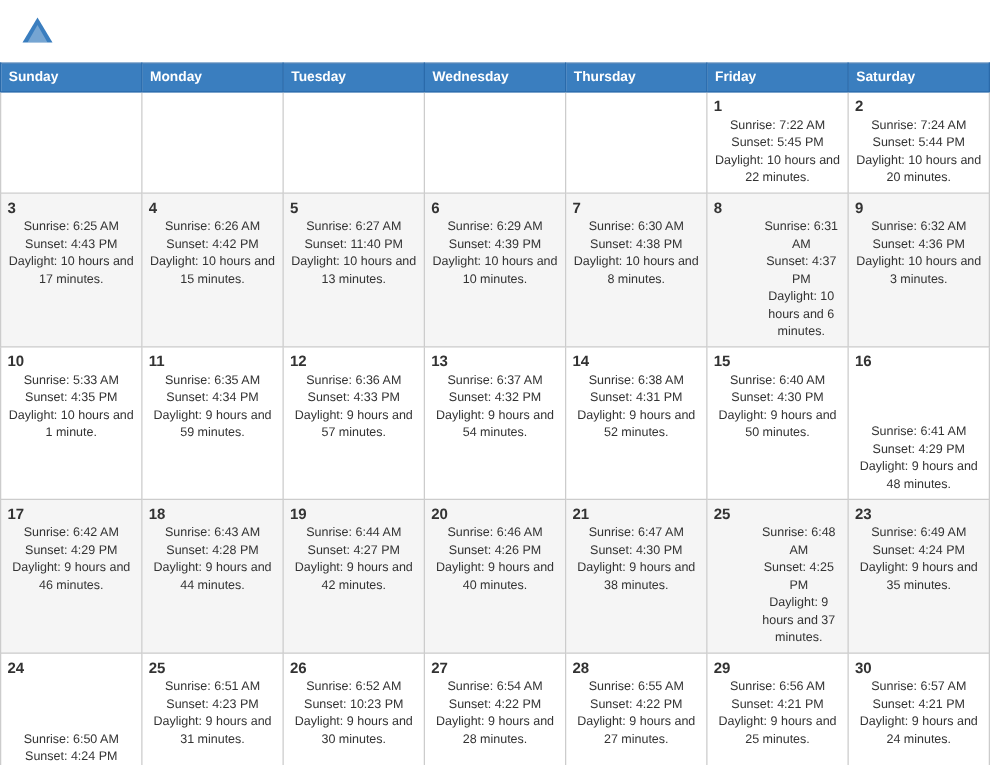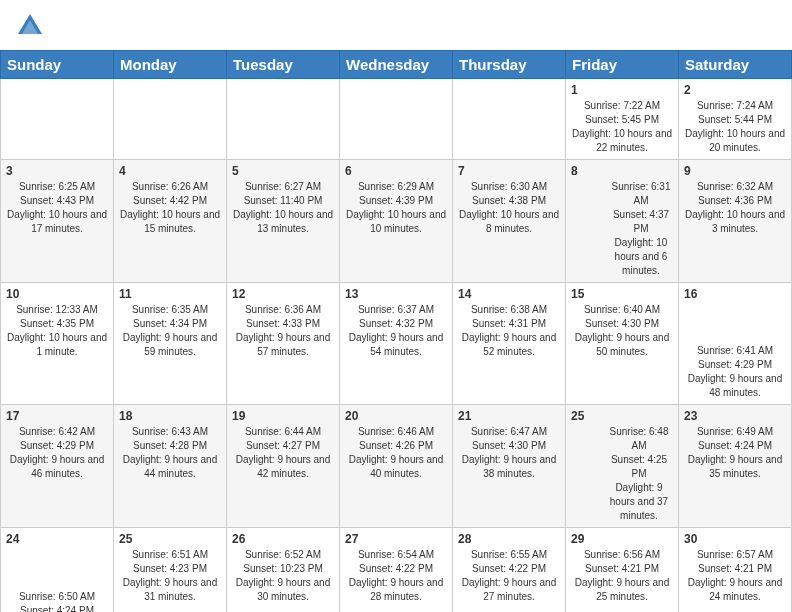--- a/index.html
+++ b/index.html
@@ -46,21 +46,21 @@
       margin-top: 2px;
     }
     .calendar {
       width: 100%;
       border-collapse: collapse;
       margin-top: 6px;
     }
     .calendar th {
       background: #3a7ebf;
       color: #fff;
-      font-size: 15px;
+      font-size: 11px;
       font-weight: bold;
       padding: 5px 6px;
       text-align: left;
       border: 1px solid #2a6aaa;
     }
     .calendar td {
       border: 1px solid #ccc;
       vertical-align: top;
       padding: 4px 5px;
       width: 113px;
@@ -179,21 +179,21 @@
         <td>
           <div class="day-number">9</div>
           <div class="day-info" style="white-space: pre-line;">Sunrise: 6:32 AM
 Sunset: 4:36 PM
 Daylight: 10 hours and 3 minutes.</div>
         </td>
       </tr>
       <tr>
         <td>
           <div class="day-number">10</div>
-          <div class="day-info" style="white-space: pre-line;">Sunrise: 12:33 AM
+          <div class="day-info" style="white-space: pre-line;">Sunrise: 5:33 AM
 Sunset: 4:35 PM
 Daylight: 10 hours and 1 minute.</div>
         </td>
         <td>
           <div class="day-number">11</div>
           <div class="day-info" style="white-space: pre-line;">Sunrise: 6:35 AM
 Sunset: 4:34 PM
 Daylight: 9 hours and 59 minutes.</div>
         </td>
         <td>

